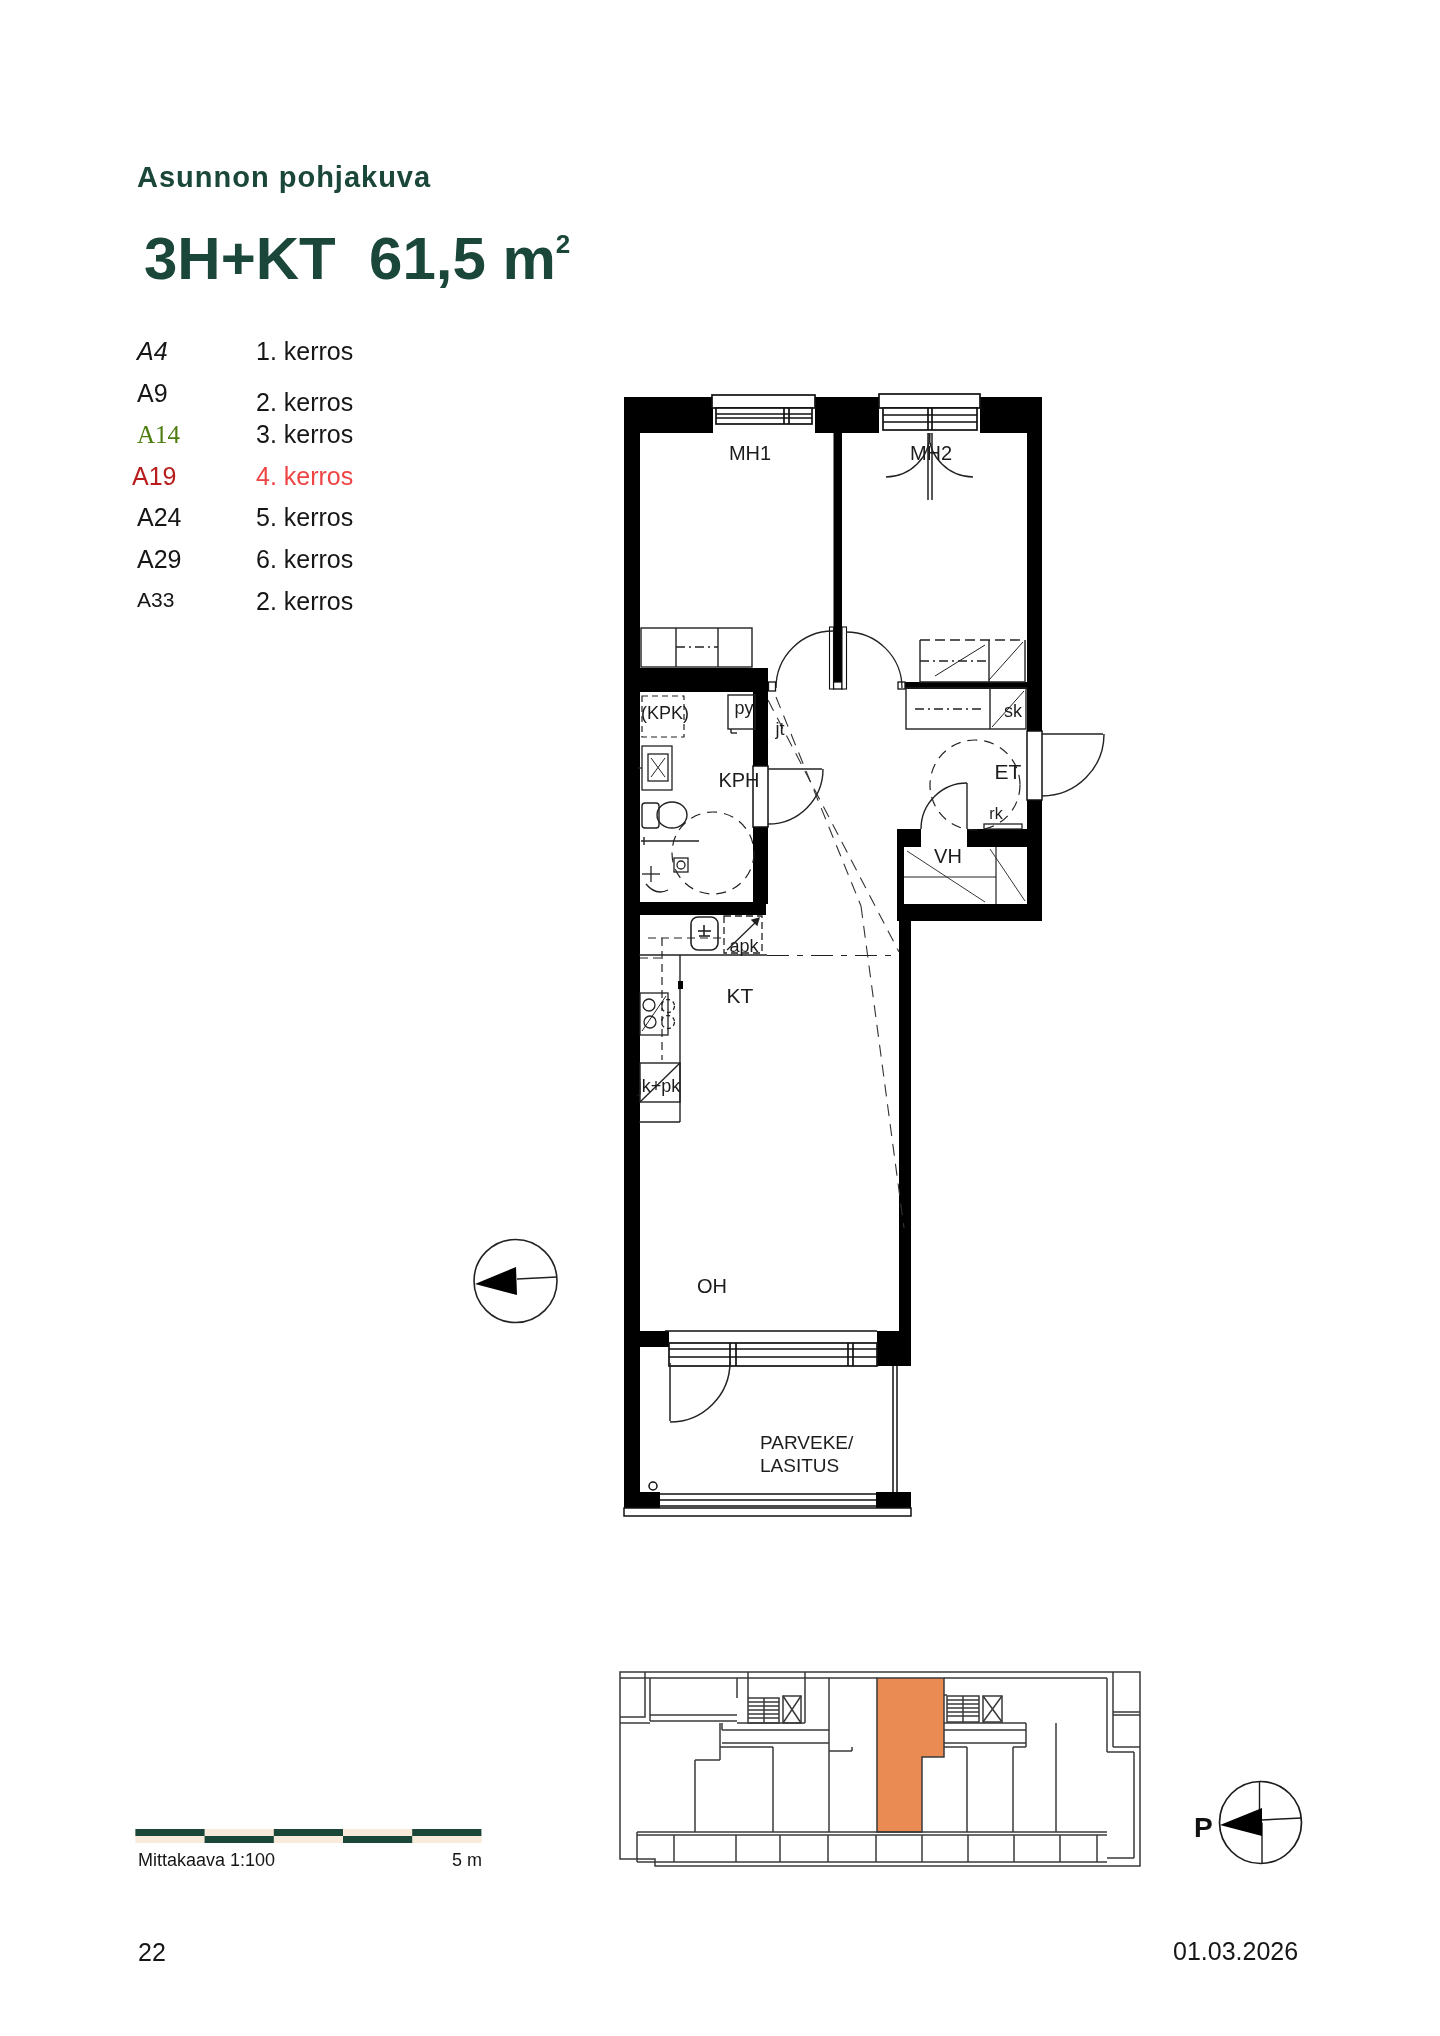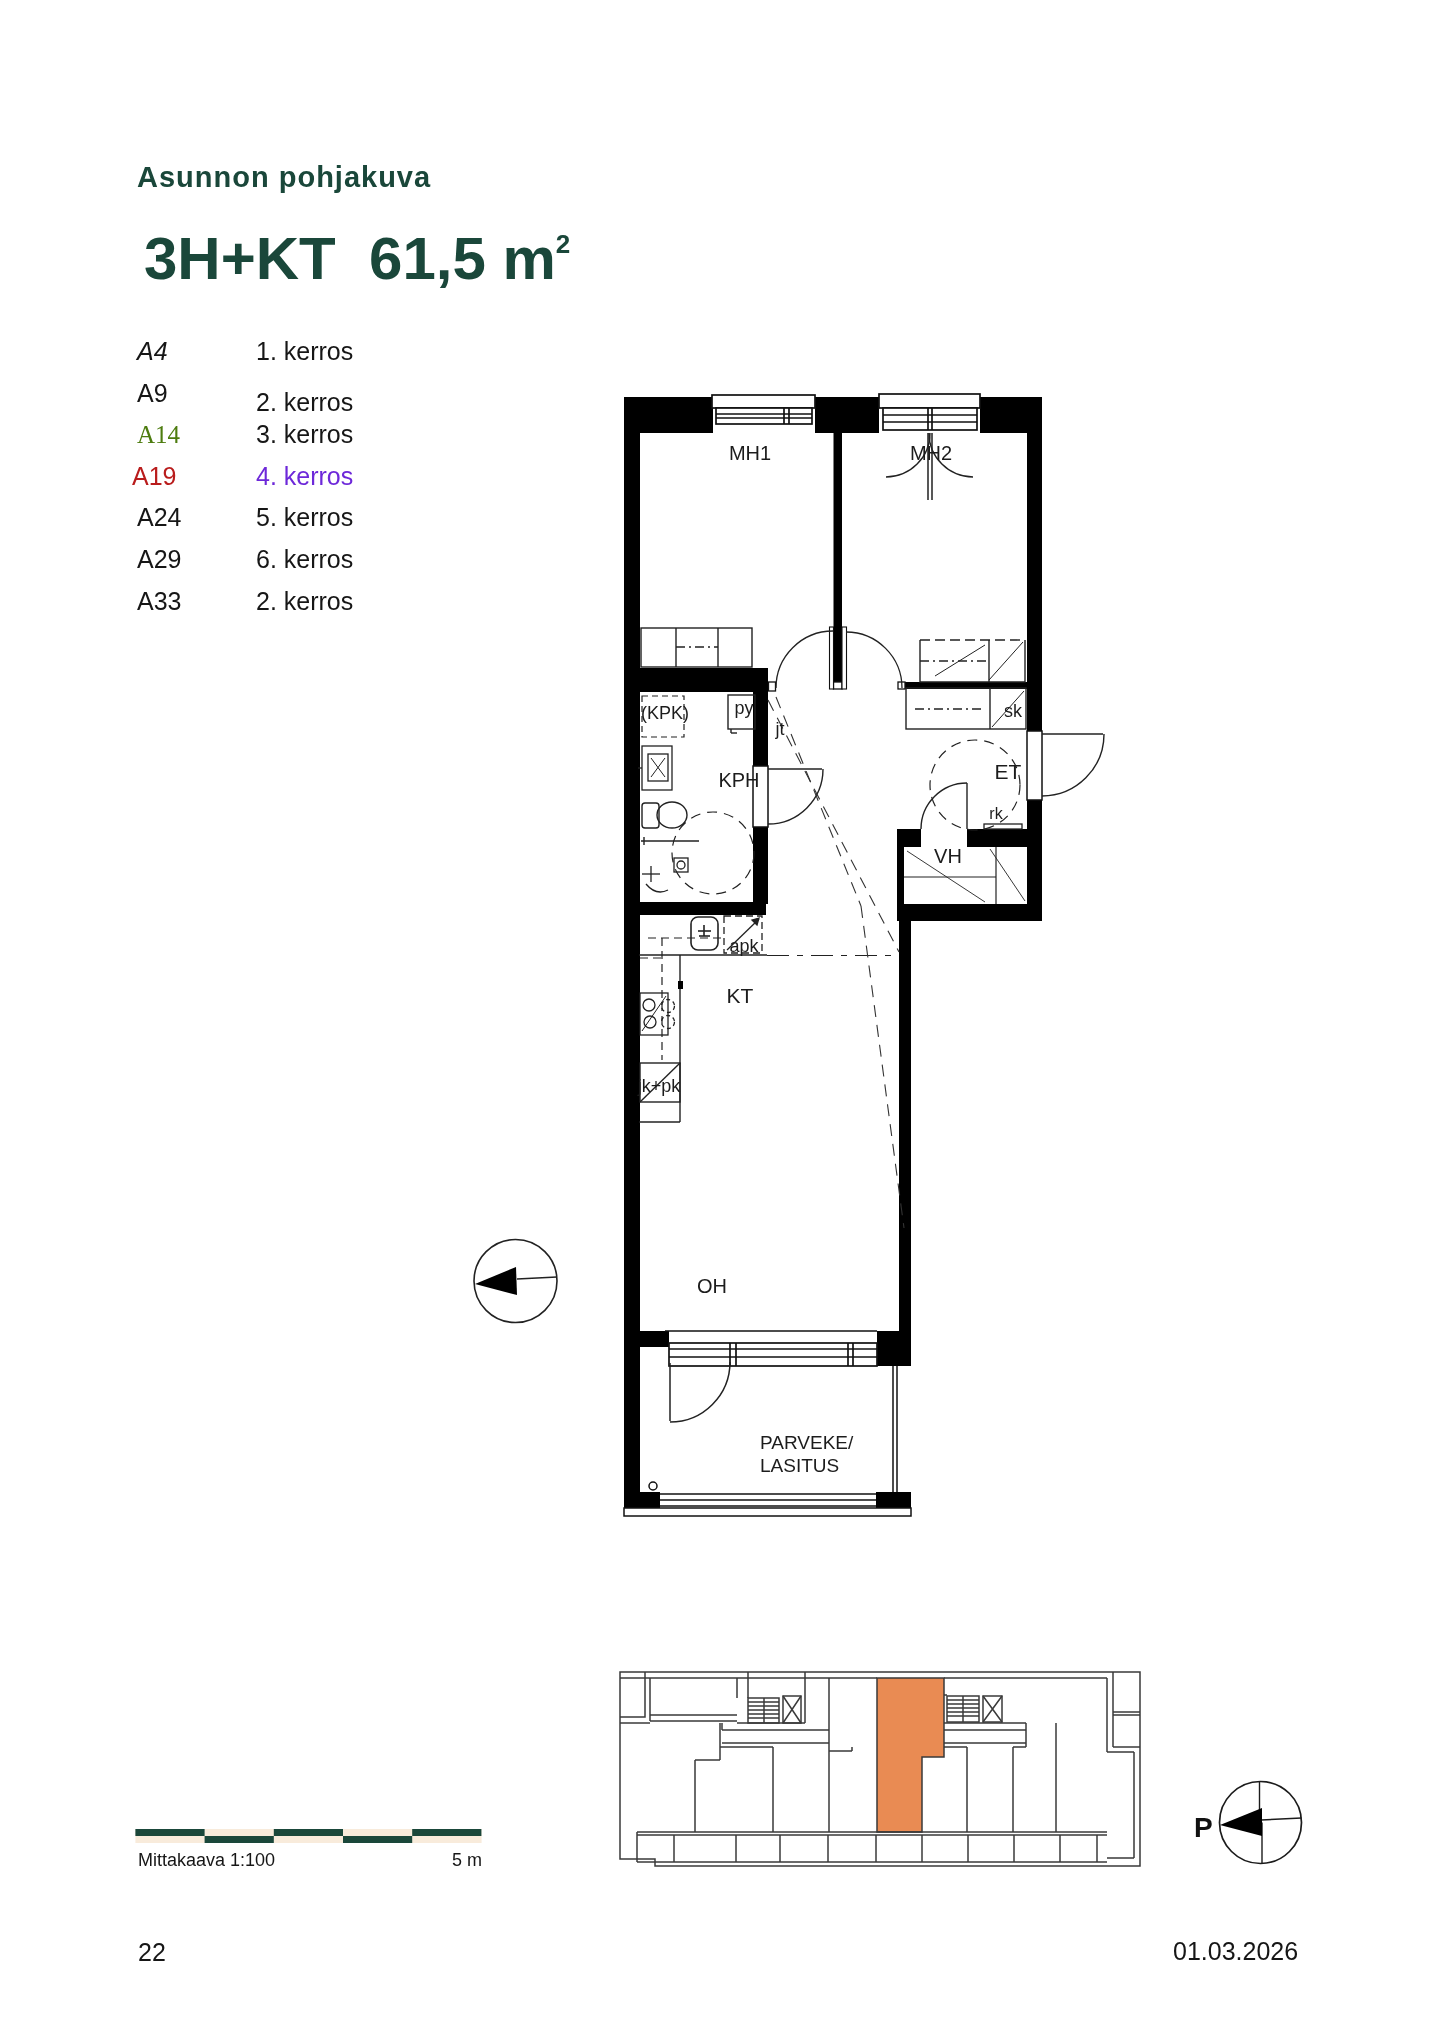--- a/index.html
+++ b/index.html
@@ -13,26 +13,26 @@
 
 <div class="abs" style="left:144px;top:229px;color:#1a473a;font-size:60px;font-weight:bold;">3H+KT&nbsp;&nbsp;61,5 m<span style="font-size:26px;vertical-align:26px;">2</span></div>
 
 <div class="abs" style="left:137px;top:339px;font-size:25px;color:#161616;font-style:italic;">A4</div>
 <div class="abs" style="left:256px;top:339px;font-size:25px;color:#161616;">1. kerros</div>
 <div class="abs" style="left:137px;top:381px;font-size:25px;color:#161616;">A9</div>
 <div class="abs" style="left:256px;top:390px;font-size:25px;color:#161616;">2. kerros</div>
 <div class="abs" style="left:137px;top:422px;font-size:25px;color:#4d7c0f;font-family:Liberation Serif, serif;">A14</div>
 <div class="abs" style="left:256px;top:422px;font-size:25px;color:#161616;">3. kerros</div>
 <div class="abs" style="left:132px;top:464px;font-size:25px;color:#b91c1c;text-align:center;">A19</div>
-<div class="abs" style="left:256px;top:464px;font-size:25px;color:#6d28d9;text-align:right;">4. kerros</div>
+<div class="abs" style="left:256px;top:464px;font-size:25px;color:#ef4444;text-align:right;">4. kerros</div>
 <div class="abs" style="left:137px;top:505px;font-size:25px;color:#161616;">A24</div>
 <div class="abs" style="left:256px;top:505px;font-size:25px;color:#161616;">5. kerros</div>
 <div class="abs" style="left:137px;top:547px;font-size:25px;color:#161616;">A29</div>
 <div class="abs" style="left:256px;top:547px;font-size:25px;color:#161616;">6. kerros</div>
-<div class="abs" style="left:137px;top:589px;font-size:25px;color:#161616;text-align:center;">A33</div>
+<div class="abs" style="left:137px;top:589px;font-size:21px;color:#161616;text-align:center;">A33</div>
 <div class="abs" style="left:256px;top:589px;font-size:25px;color:#161616;">2. kerros</div>
 
 <div class="abs" style="left:138px;top:1851px;font-size:18px;color:#161616;">Mittakaava 1:100</div>
 <div class="abs" style="left:452px;top:1851px;font-size:18px;color:#161616;">5 m</div>
 
 <div class="abs" style="left:138px;top:1940px;font-size:25px;color:#161616;">22</div>
 
 <div class="abs" style="left:1173px;top:1939px;font-size:25px;color:#161616;">01.03.2026</div>
 
 <svg class="abs" style="left:0;top:0;" width="1440" height="2036" viewBox="0 0 1440 2036">

